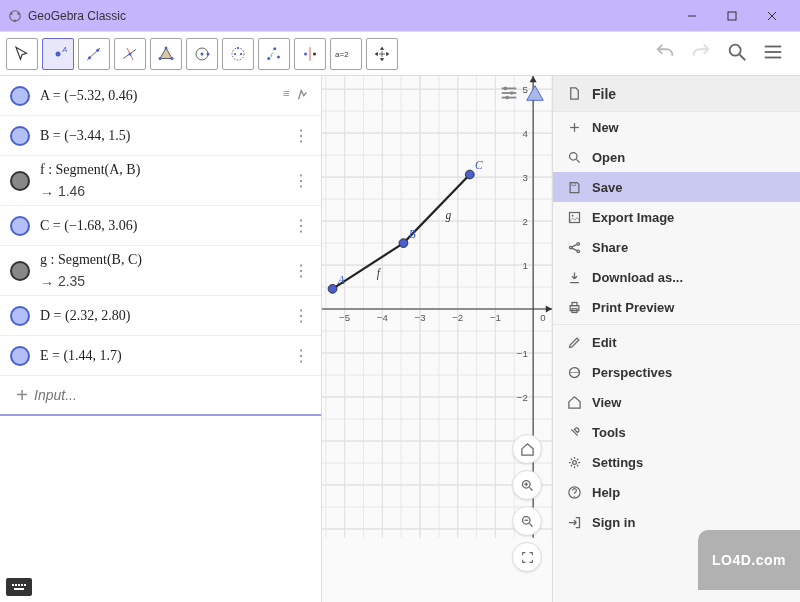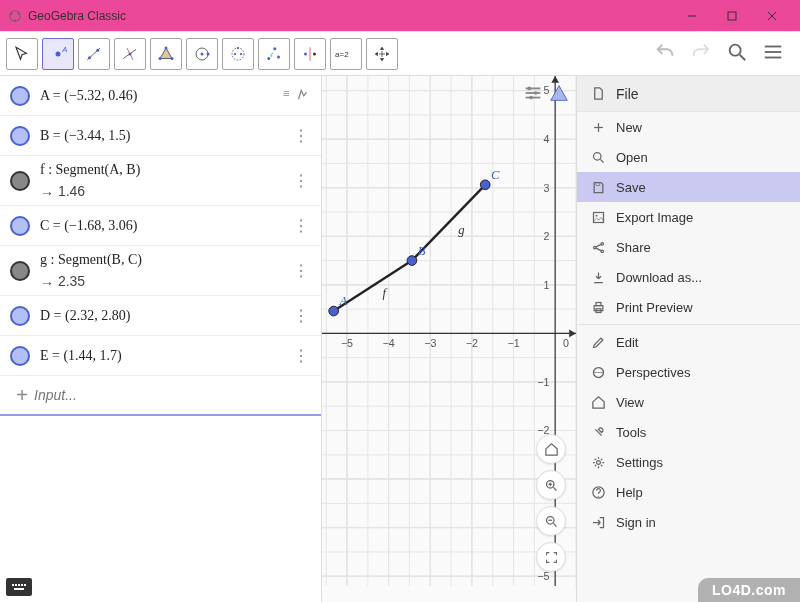--- a/index.html
+++ b/index.html
@@ -1,38 +1,38 @@
 <!DOCTYPE html>
 <html><head>
 <meta charset="utf-8">
 <style>
 * { box-sizing: border-box; margin: 0; padding: 0; font-family: Arial, sans-serif; }
 body { width: 800px; height: 602px; background: #f5f5f5; position: relative; overflow: hidden; }
 
 
-.titlebar { height: 32px; background: #ec4899; border-bottom: 1px solid #e0e0e0; display: flex; align-items: center; padding: 0 8px; }
+.titlebar { height: 32px; background: #c4b5fd; border-bottom: 1px solid #e0e0e0; display: flex; align-items: center; padding: 0 8px; }
 .titlebar .logo { width: 14px; height: 14px; margin-right: 6px; }
 .titlebar .title { font-size: 12px; color: #333; flex: 1; }
 .titlebar .winbtn { width: 40px; height: 28px; display: flex; align-items: center; justify-content: center; color: #555; }
 .titlebar .winbtn svg { width: 10px; height: 10px; }
 
 
 .toolbar { height: 44px; background: #fff; border-bottom: 1px solid #ddd; display: flex; align-items: center; padding: 0 6px; }
 .tool { width: 32px; height: 32px; border: 1px solid #a3a3a3; border-radius: 2px; margin-right: 4px; display: flex; align-items: center; justify-content: center; background: #fff; cursor: pointer; }
 .tool.active { border: 1px solid #6a6ad8; background: #e8e8fa; }
 .toolbar .spacer { flex: 1; }
 .topright { display: flex; align-items: center; gap: 14px; padding-right: 10px; }
 .topright .iconbtn { color: #aaa; cursor: pointer; }
 .topright .iconbtn.dark { color: #666; }
 
 
 .main { display: flex; height: calc(602px - 32px - 44px); justify-content: space-between; }
 .algebra { width: 322px; background: #fff; border-right: 1px solid #ddd; display: flex; flex-direction: column; }
 .graphics { flex: 1; background: #fafafa; position: relative; }
-.menu { width: 224px; background: #f7f7f7; border-left: 1px solid #ddd; }
+.menu { width: 248px; background: #f7f7f7; border-left: 1px solid #ddd; font-weight: bold; }
 
 
 .arow { display: flex; align-items: center; min-height: 40px; border-bottom: 1px solid #eee; padding: 4px 6px; }
 .arow .bullet { width: 20px; height: 20px; border-radius: 50%; margin: 0 10px 0 4px; }
 .bullet.blue { background: #b3c0f7; border: 2px solid #4a60d0; }
 .bullet.dark { background: #888; border: 2px solid #333; }
 .arow .content { flex: 1; font-size: 14px; color: #222; font-family: "Times New Roman", serif; line-height: 1.4; }
 .arow .content .sub { color: #444; margin-top: 2px; }
 .arow .more { color: #888; padding: 0 6px; cursor: pointer; font-size: 16px; line-height: 1; }
 .arow.firstrow .extra { color: #888; padding: 0 6px; }
@@ -57,21 +57,21 @@
 
 .menu-head { height: 36px; display: flex; align-items: center; padding: 0 14px; font-size: 14px; color: #333; border-bottom: 1px solid #e5e5e5; background: #eee; }
 .menu-head svg { margin-right: 10px; }
 .menu-item { height: 30px; display: flex; align-items: center; padding: 0 14px; font-size: 13px; color: #333; cursor: pointer; }
 .menu-item.hover { background: #c9c9f2; }
 .menu-item svg { margin-right: 10px; flex-shrink: 0; }
 .menu-sep { height: 1px; background: #e5e5e5; margin: 2px 0; }
 
 
 .kbdicon { position: absolute; left: 6px; bottom: 6px; width: 26px; height: 18px; background: #333; border-radius: 2px; display: flex; align-items: center; justify-content: center; }
-.watermark { position: absolute; right: 0; bottom: 0; background: rgba(120,120,120,.55); color: #fff; font-size: 14px; padding: 4px 14px; border-top-left-radius: 10px; font-weight: bold; letter-spacing: .5px; }
+.watermark { position: absolute; right: 0; bottom: 12px; background: rgba(120,120,120,.55); color: #fff; font-size: 14px; padding: 22px 14px; border-top-left-radius: 10px; font-weight: bold; letter-spacing: .5px; }
 </style>
 </head>
 <body>
 
 <div class="titlebar">
   <svg class="logo" viewBox="0 0 24 24">
       <circle cx="12" cy="12" r="9" fill="none" stroke="#666" stroke-width="2"></circle>
       <circle cx="6" cy="8" r="2" fill="#666"></circle>
       <circle cx="18" cy="8" r="2" fill="#666"></circle>
       <circle cx="12" cy="20" r="2" fill="#666"></circle>

